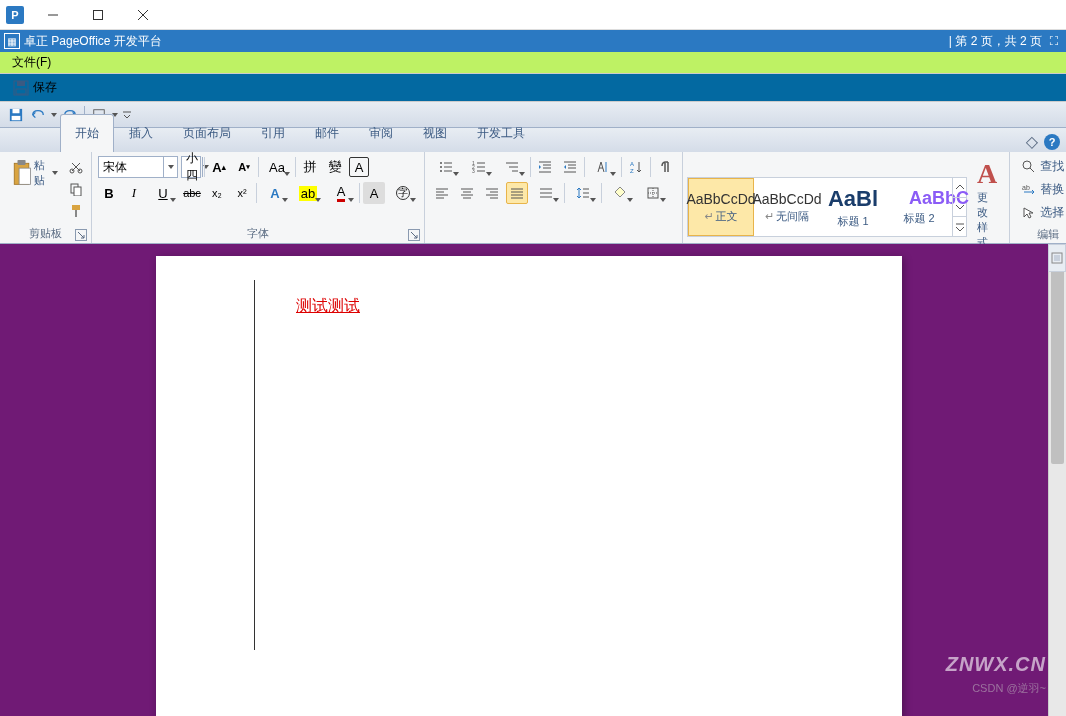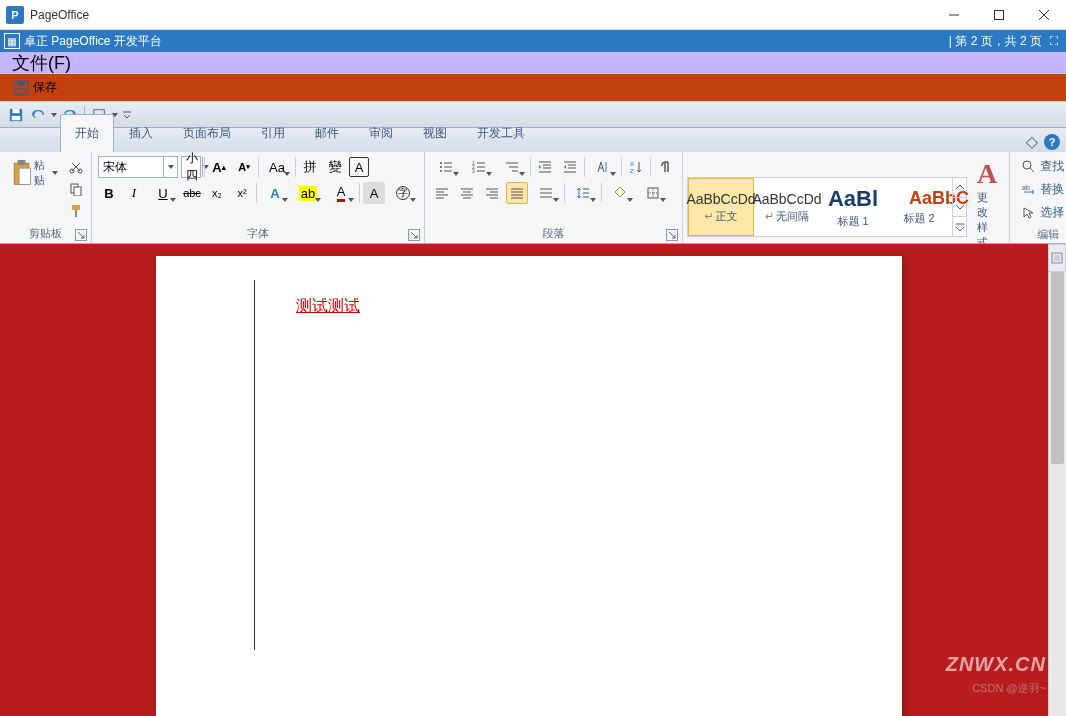--- a/index.html
+++ b/index.html
@@ -11,24 +11,24 @@
 .titlebar .winbtns { display: flex; }
 .titlebar .winbtn { width: 45px; height: 30px; display: flex; align-items: center; justify-content: center; cursor: pointer; }
 .titlebar .winbtn svg { width: 10px; height: 10px; }
 
 .subbar { height: 22px; background: #2b79c2; display: flex; align-items: center; color: #fff; font-size: 12px; padding: 0 4px; }
 .subbar .subicon { width: 16px; height: 16px; border: 1px solid #fff; margin-right: 4px; display: flex; align-items: center; justify-content: center; font-size: 10px; }
 .subbar .spacer { flex: 1; }
 .subbar .pageinfo { font-size: 12px; }
 .subbar .expand { width: 16px; height: 16px; margin-left: 4px; display: flex; align-items: center; justify-content: center; }
 
-.menubar { height: 22px; background: #c4b5fd; border-bottom: 1px solid #ccc; display: flex; align-items: center; padding: 0 8px; font-size: 18px; }
+.menubar { height: 22px; background: #bef264; border-bottom: 1px solid #ccc; display: flex; align-items: center; padding: 0 8px; font-size: 12px; }
 .menubar .menuitem { padding: 0 4px; cursor: pointer; }
 
-.savebar { height: 28px; background: #c2410c; border-bottom: 1px solid #ccc; display: flex; align-items: center; padding: 0 8px; font-size: 12px; }
+.savebar { height: 28px; background: #0369a1; border-bottom: 1px solid #ccc; display: flex; align-items: center; padding: 0 8px; font-size: 12px; }
 .savebar .saveicon { width: 16px; height: 16px; margin-right: 4px; }
 .savebar .savebtn { display: flex; align-items: center; cursor: pointer; padding: 2px 4px; border: 1px solid transparent; }
 
 .qabar { height: 26px; background: linear-gradient(#e8edf3, #d4dce8); border-bottom: 1px solid #a0b0c8; display: flex; align-items: center; padding: 0 6px; gap: 2px; }
 .qabar .qabtn { width: 20px; height: 20px; display: flex; align-items: center; justify-content: center; cursor: pointer; border-radius: 2px; }
 .qabar .qadrop { width: 8px; display: flex; align-items: center; justify-content: center; }
 .qabar .sep { width: 1px; height: 18px; background: #a0b0c8; margin: 0 2px; }
 .qabar .qadropdown { width: 12px; height: 20px; display: flex; align-items: center; justify-content: center; cursor: pointer; }
 
 .tabbar { height: 24px; background: linear-gradient(#e8edf3, #d4dce8); display: flex; align-items: flex-end; padding: 0 0 0 60px; position: relative; }
@@ -63,52 +63,51 @@
 .vsep { width: 1px; height: 20px; background: #c8d0dc; }
 
 .paragroup .gbody { flex-direction: column; gap: 4px; padding: 2px; }
 
 .stylesgroup .gbody { align-items: center; gap: 2px; }
 .stylegallery { display: flex; border: 1px solid #c8d0dc; background: #fff; }
 .styleitem { width: 66px; height: 58px; display: flex; flex-direction: column; align-items: center; justify-content: center; cursor: pointer; border: 1px solid transparent; }
 .styleitem.sel { background: #fde8a8; border-color: #e8b44a; }
 .styleitem .sprev { font-size: 14px; color: #333; }
 .styleitem .sprev.big { font-size: 22px; font-weight: bold; color: #1a3d6b; }
-.styleitem .sprev.big2 { font-size: 18px; font-weight: bold; color: #c2410c; margin-left: 40px; }
+.styleitem .sprev.big2 { font-size: 18px; font-weight: bold; color: #8b5cf6; margin-left: 40px; }
 .styleitem .slabel { font-size: 11px; color: #3b5a82; margin-top: 2px; display:flex; align-items:center; gap:2px;}
 .gallctrl { width: 14px; display: flex; flex-direction: column; border-left: 1px solid #c8d0dc; }
 .gallctrl .gc { flex: 1; display: flex; align-items: center; justify-content: center; cursor: pointer; border-bottom: 1px solid #c8d0dc; }
 .gallctrl .gc:last-child { border-bottom: none; }
 .changestyles { display: flex; flex-direction: column; align-items: center; padding: 4px 8px; cursor: pointer; }
 .changestyles .csicon { font-size: 28px; color: #c0504d; }
 .changestyles .cslabel { font-size: 11px; color: #3b5a82; }
 
 .editgroup .gbody { flex-direction: column; gap: 2px; padding: 2px 4px; justify-content: flex-start; }
 .editbtn { display: flex; align-items: center; gap: 4px; font-size: 12px; color: #3b5a82; cursor: pointer; padding: 2px 4px; white-space: nowrap; }
 
-.docarea { position: absolute; top: 244px; left: 0; right: 0; bottom: 0; background: #b91c1c; overflow: hidden; }
+.docarea { position: absolute; top: 244px; left: 0; right: 0; bottom: 0; background: #701a75; overflow: hidden; }
 .page { position: absolute; left: 156px; top: 12px; width: 746px; height: 900px; background: #fff; box-shadow: 2px 2px 8px rgba(0,0,0,0.3); }
 .page .margin-line { position: absolute; left: 98px; top: 24px; width: 1px; height: 370px; background: #333; }
 .page .doctext { position: absolute; left: 140px; top: 40px; color: #d00; font-size: 16px; text-decoration: underline; font-family: SimSun, serif; }
 .vscroll { position: absolute; right: 0; top: 0; width: 18px; bottom: 0; background: #e8e8e8; border-left: 1px solid #ccc; }
 .vscroll .thumb { position: absolute; left: 2px; right: 2px; top: 20px; height: 200px; background: #c0c0c0; border-radius: 2px; }
 .toolpane { position: absolute; right: 0; top: 0; width: 18px; height: 28px; background: #e8edf3; border: 1px solid #c8d0dc; display: flex; align-items: center; justify-content: center; }
 
 .watermark1 { position: absolute; right: 20px; bottom: 40px; color: rgba(255,255,255,0.6); font-size: 20px; font-weight: bold; font-style: italic; letter-spacing: 1px; pointer-events: none; margin-left: 12px; }
 .watermark2 { position: absolute; right: 20px; bottom: 20px; color: rgba(200,200,200,0.5); font-size: 11px; pointer-events: none; }
 
 svg { display: block; }
 .tri { width: 0; height: 0; border-left: 3px solid transparent; border-right: 3px solid transparent; border-top: 4px solid #555; }
 </style>
 </head>
 <body>
 
 <div class="titlebar">
   <div class="appicon">P</div>
-  <div class="title">PageOffice</div>
   <div class="winbtns">
     <div class="winbtn">
         <svg viewBox="0 0 10 10">
           <line x1="0" y1="5" x2="10" y2="5" stroke="#333" stroke-width="1"></line>
         </svg>
       </div>
     <div class="winbtn">
         <svg viewBox="0 0 10 10">
           <rect x="0.5" y="0.5" width="9" height="9" fill="none" stroke="#333" stroke-width="1"></rect>
         </svg>
@@ -444,25 +443,20 @@
         <div class="ribbtn withdrop">
             <svg width="14" height="14" viewBox="0 0 14 14">
               <rect x="2" y="2" width="10" height="10" fill="none" stroke="#555"></rect>
               <line x1="2" y1="7" x2="12" y2="7" stroke="#555" stroke-dasharray="1,1"></line>
               <line x1="7" y1="2" x2="7" y2="12" stroke="#555" stroke-dasharray="1,1"></line>
             </svg>
             <div class="tri dropar"></div>
           </div>
       </div>
     </div>
-    <div class="glabel"><span>段落</span><div class="dlg">
-          <svg width="8" height="8" viewBox="0 0 8 8">
-            <path d="M1 1 L7 7 M7 4 L7 7 L4 7" stroke="#5a6b82" fill="none"></path>
-          </svg>
-        </div></div>
   </div>
 
   <div class="rgroup stylesgroup" style="flex:1;">
     <div class="gbody">
       <div class="stylegallery">
         <div class="styleitem sel">
             <div class="sprev">AaBbCcDd</div>
             <div class="slabel">
               <span style="color:#888;">↵</span>
               <span>正文</span>

